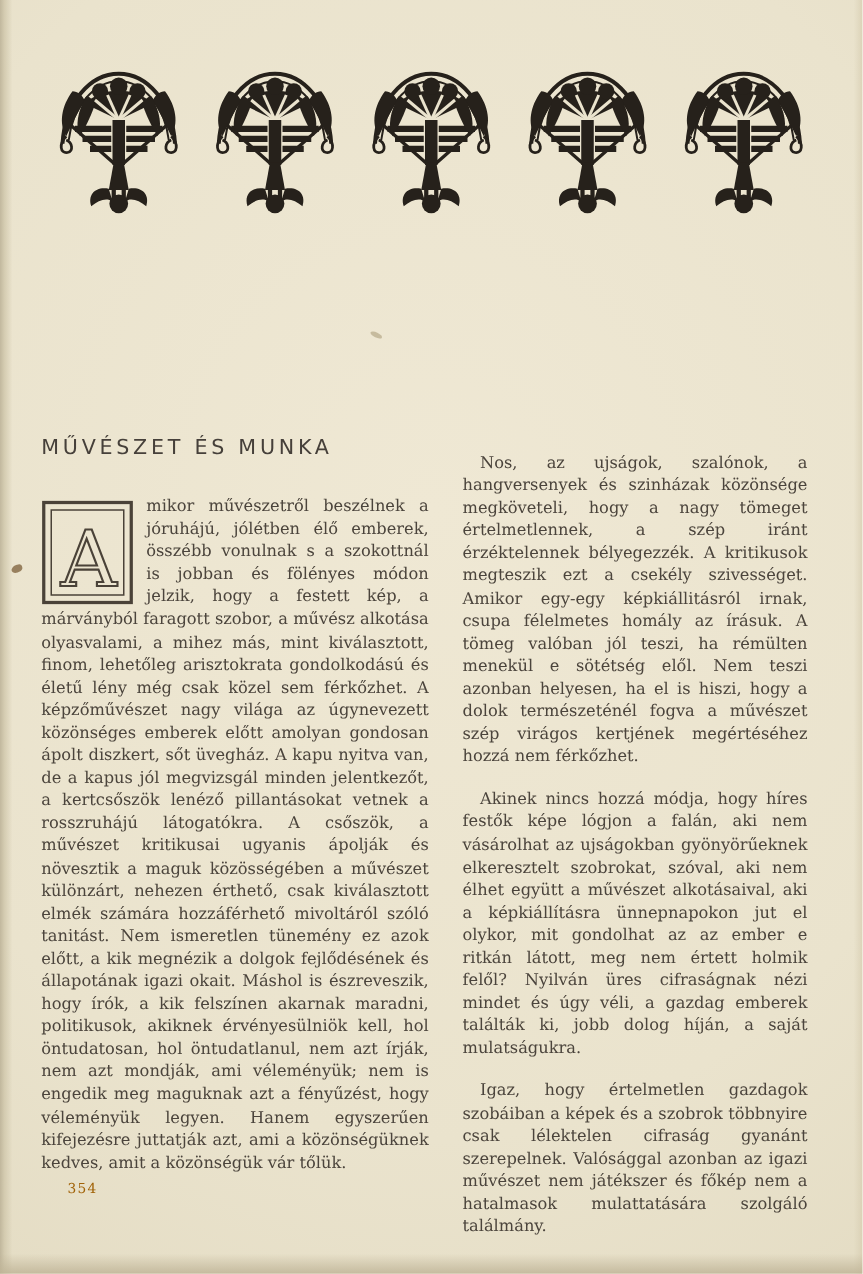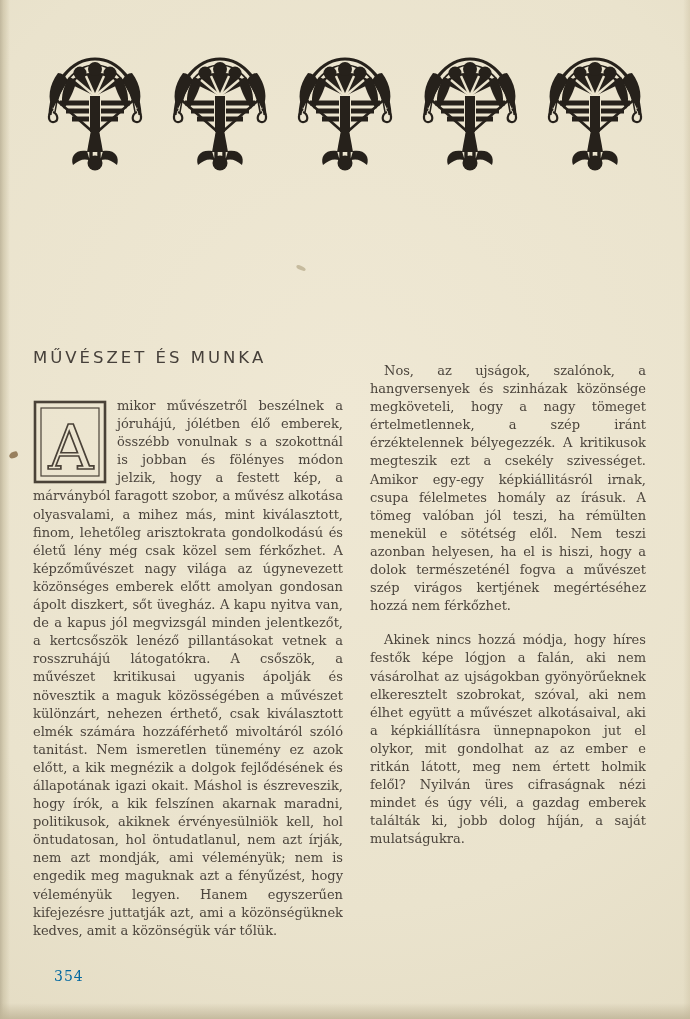--- a/index.html
+++ b/index.html
@@ -30,21 +30,21 @@
 
   .article-title{
     font-family:"DejaVu Sans","Liberation Sans",sans-serif;
     font-size:16.5px;letter-spacing:3px;font-weight:400;color:#46403a;
     margin:2px 0 30px 0;white-space:nowrap;
   }
   .body-text{font-size:13px;line-height:18.1px;text-align:justify;hyphens:none;}
   .col-right .body-text{margin:0 0 0 0;}
   .col-right p{margin:16px;text-indent:14px;}
   .dropcap-box{float:left;width:74px;height:84px;margin:3px 10px 2px 0;}
-  .pagenum{position:absolute;left:54px;top:944px;font-size:14px;letter-spacing:1px;color:#0369a1;margin-top:24px;}
+  .pagenum{position:absolute;left:54px;top:944px;font-size:11px;letter-spacing:1px;color:#a16207;}
 </style>
 </head>
 <body>
 
 <div class="edge-left"></div>
 <div class="edge-right"></div>
 <div class="edge-bottom"></div>
 <div class="speck1"></div>
 <div class="speck2"></div>
 
@@ -116,17 +116,18 @@
           <text x="38" y="69" text-anchor="middle" font-family="DejaVu Serif, serif" font-size="62" fill="none" stroke="#4a4238" stroke-width="1.7">A</text>
         </svg>
       </span><span>mikor művészetről beszélnek a jóruhájú, jólétben élő emberek, összébb vonulnak s a szokottnál is jobban és fölényes módon jelzik, hogy a festett kép, a márványból faragott szobor, a művész alkotása olyasvalami, a mihez más, mint kiválasztott, finom, lehetőleg arisztokrata gondolkodású és életű lény még csak közel sem férkőzhet. A képzőművészet nagy világa az úgynevezett közönséges emberek előtt amolyan gondosan ápolt diszkert, sőt üvegház. A kapu nyitva van, de a kapus jól megvizsgál minden jelentkezőt, a kertcsőszök lenéző pillantásokat vetnek a rosszruhájú látogatókra. A csőszök, a művészet kritikusai ugyanis ápolják és növesztik a maguk közösségében a művészet különzárt, nehezen érthető, csak kiválasztott elmék számára hozzáférhető mivoltáról szóló tanitást. Nem ismeretlen tünemény ez azok előtt, a kik megnézik a dolgok fejlődésének és állapotának igazi okait. Máshol is észreveszik, hogy írók, a kik felszínen akarnak maradni, politikusok, akiknek érvényesülniök kell, hol öntudatosan, hol öntudatlanul, nem azt írják, nem azt mondják, ami véleményük; nem is engedik meg maguknak azt a fényűzést, hogy véleményük legyen. Hanem egyszerűen kifejezésre juttatják azt, ami a közönségüknek kedves, amit a közönségük vár tőlük.</span>
     </div>
   </div>
 
   <div class="col-right">
     <div class="body-text">
       <p>Nos, az ujságok, szalónok, a hangversenyek és szinházak közönsége megköveteli, hogy a nagy tömeget értelmetlennek, a szép iránt érzéktelennek bélyegezzék. A kritikusok megteszik ezt a csekély szivességet. Amikor egy-egy képkiállitásról irnak, csupa félelmetes homály az írásuk. A tömeg valóban jól teszi, ha rémülten menekül e sötétség elől. Nem teszi azonban helyesen, ha el is hiszi, hogy a dolok természeténél fogva a művészet szép virágos kertjének megértéséhez hozzá nem férkőzhet.</p>
       <p>Akinek nincs hozzá módja, hogy híres festők képe lógjon a falán, aki nem vásárolhat az ujságokban gyönyörűeknek elkeresztelt szobrokat, szóval, aki nem élhet együtt a művészet alkotásaival, aki a képkiállításra ünnepnapokon jut el olykor, mit gondolhat az az ember e ritkán látott, meg nem értett holmik felől? Nyilván üres cifraságnak nézi mindet és úgy véli, a gazdag emberek találták ki, jobb dolog híján, a saját mulatságukra.</p>
+      <p>Igaz, hogy értelmetlen gazdagok szobáiban a képek és a szobrok többnyire csak lélektelen cifraság gyanánt szerepelnek. Valósággal azonban az igazi művészet nem játékszer és főkép nem a hatalmasok mulattatására szolgáló találmány.</p>
     </div>
   </div>
 </div>
 
 <div class="pagenum">354</div>
 
 </body></html>

